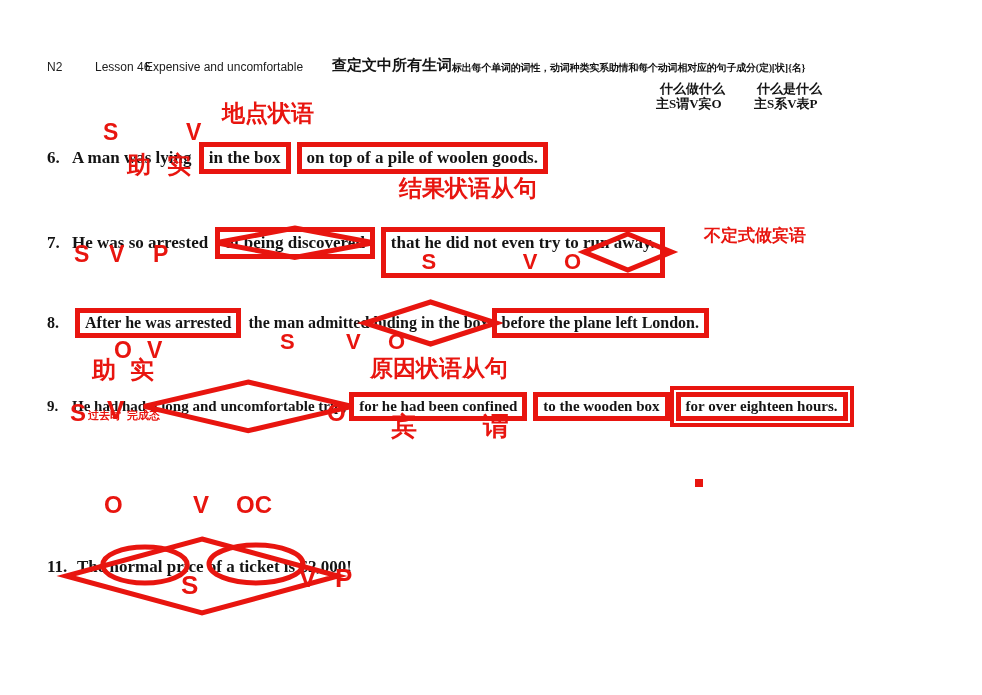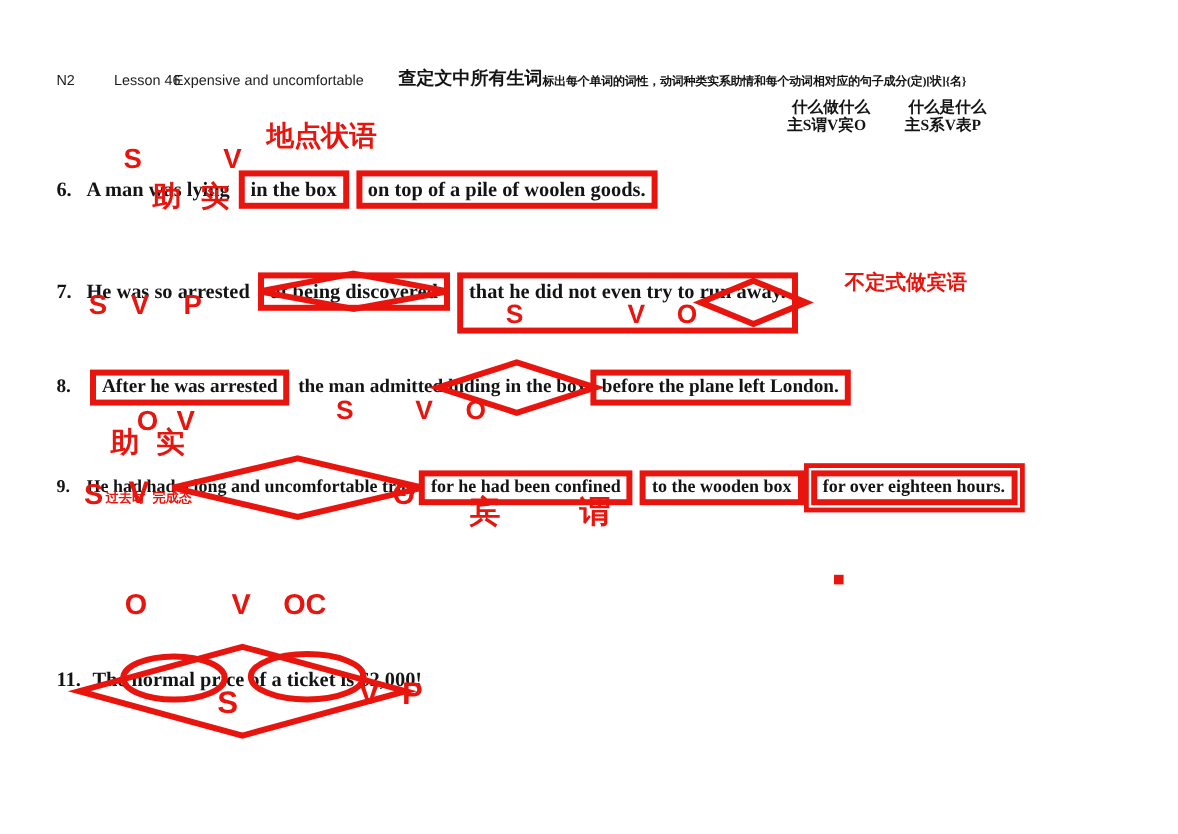--- a/index.html
+++ b/index.html
@@ -52,39 +52,41 @@
   <span class="red-label" style="left:103px;top:121px;font-size:23px">S</span>
   <span class="red-label" style="left:186px;top:121px;font-size:23px">V</span>
   <span class="red-label" style="left:127px;top:153px;font-size:24px">助</span>
   <span class="red-label" style="left:167px;top:153px;font-size:24px">实</span>
 
   <div class="sen" style="left:47px;top:227px"><span class="num nw1">7.</span><span>He was so arrested </span><span class="seg-box"><span>at being discovered</span><svg class="shape" style="left:-4px;top:-4px;width:calc(100% + 8px);height:calc(100% + 8px)" viewBox="0 0 100 100" preserveAspectRatio="none">
           <polygon points="50,0 100,50 50,100 0,50" fill="none" stroke="currentColor" stroke-width="5" vector-effect="non-scaling-stroke"></polygon>
         </svg></span><span class="seg-box tall"><span>that he did not even try to run away.</span><svg class="shape" style="right:-12px;top:2px;width:32%;height:36px" viewBox="0 0 100 100" preserveAspectRatio="none">
           <polygon points="50,0 100,50 50,100 0,50" fill="none" stroke="currentColor" stroke-width="5" vector-effect="non-scaling-stroke"></polygon>
         </svg><span class="red-label" style="left:13%;bottom:0;font-size:22px">S</span><span class="red-label" style="left:50%;bottom:0;font-size:22px">V</span><span class="red-label" style="left:65%;bottom:0;font-size:22px">O</span></span></div>
+  <span class="red-label" style="left:399px;top:177px;font-size:23px">结果状语从句</span>
   <span class="red-label" style="left:704px;top:227px;font-size:17px">不定式做宾语</span>
   <span class="red-label" style="left:74px;top:243px;font-size:23px">S</span>
   <span class="red-label" style="left:109px;top:243px;font-size:23px">V</span>
   <span class="red-label" style="left:153px;top:243px;font-size:23px">P</span>
 
   <div class="sen" style="left:47px;top:308px;font-size:16px"><span class="num nw1">8.</span><span class="seg-box"><span>After he was arrested</span></span><span> the man admitted </span><span class="seg-dia"><span>hiding in the box</span><svg class="shape" style="left:-8px;top:-11px;width:calc(100% + 16px);height:calc(100% + 22px)" viewBox="0 0 100 100" preserveAspectRatio="none">
           <polygon points="50,0 100,50 50,100 0,50" fill="none" stroke="currentColor" stroke-width="5" vector-effect="non-scaling-stroke"></polygon>
         </svg></span><span class="seg-box"><span>before the plane left London.</span></span></div>
   <span class="red-label" style="left:280px;top:331px;font-size:22px">S</span>
   <span class="red-label" style="left:346px;top:331px;font-size:22px">V</span>
   <span class="red-label" style="left:388px;top:331px;font-size:22px">O</span>
   <span class="red-label" style="left:114px;top:339px;font-size:23px">O</span>
   <span class="red-label" style="left:147px;top:339px;font-size:23px">V</span>
   <span class="red-label" style="left:92px;top:358px;font-size:24px">助</span>
   <span class="red-label" style="left:130px;top:358px;font-size:24px">实</span>
 
   <div class="sen" style="left:47px;top:392px;font-size:15px"><span class="num nw1">9.</span><span>He had had </span><span class="seg-dia"><span>a long and uncomfortable trip,</span><svg class="shape" style="left:-6px;top:-15px;width:calc(100% + 12px);height:calc(100% + 30px)" viewBox="0 0 100 100" preserveAspectRatio="none">
           <polygon points="50,0 100,50 50,100 0,50" fill="none" stroke="currentColor" stroke-width="5" vector-effect="non-scaling-stroke"></polygon>
         </svg></span><span class="seg-box"><span>for he had been confined</span></span><span class="seg-box"><span>to the wooden box</span></span><span class="seg-box dbl"><span>for over eighteen hours.</span></span></div>
+  <span class="red-label" style="left:370px;top:357px;font-size:23px">原因状语从句</span>
   <span class="red-label" style="left:70px;top:401px;font-size:24px">S</span>
   <span class="red-label" style="left:88px;top:410px;font-size:11px">过去时</span>
   <span class="red-label" style="left:107px;top:397px;font-size:26px">V</span>
   <span class="red-label" style="left:127px;top:410px;font-size:11px">完成态</span>
   <span class="red-label" style="left:327px;top:401px;font-size:24px">O</span>
   <span class="red-label" style="left:391px;top:413px;font-size:26px">宾</span>
   <span class="red-label" style="left:483px;top:413px;font-size:26px">谓</span>
 
   <span class="red-label" style="left:104px;top:493px;font-size:24px">O</span>
   <span class="red-label" style="left:193px;top:493px;font-size:24px">V</span>

